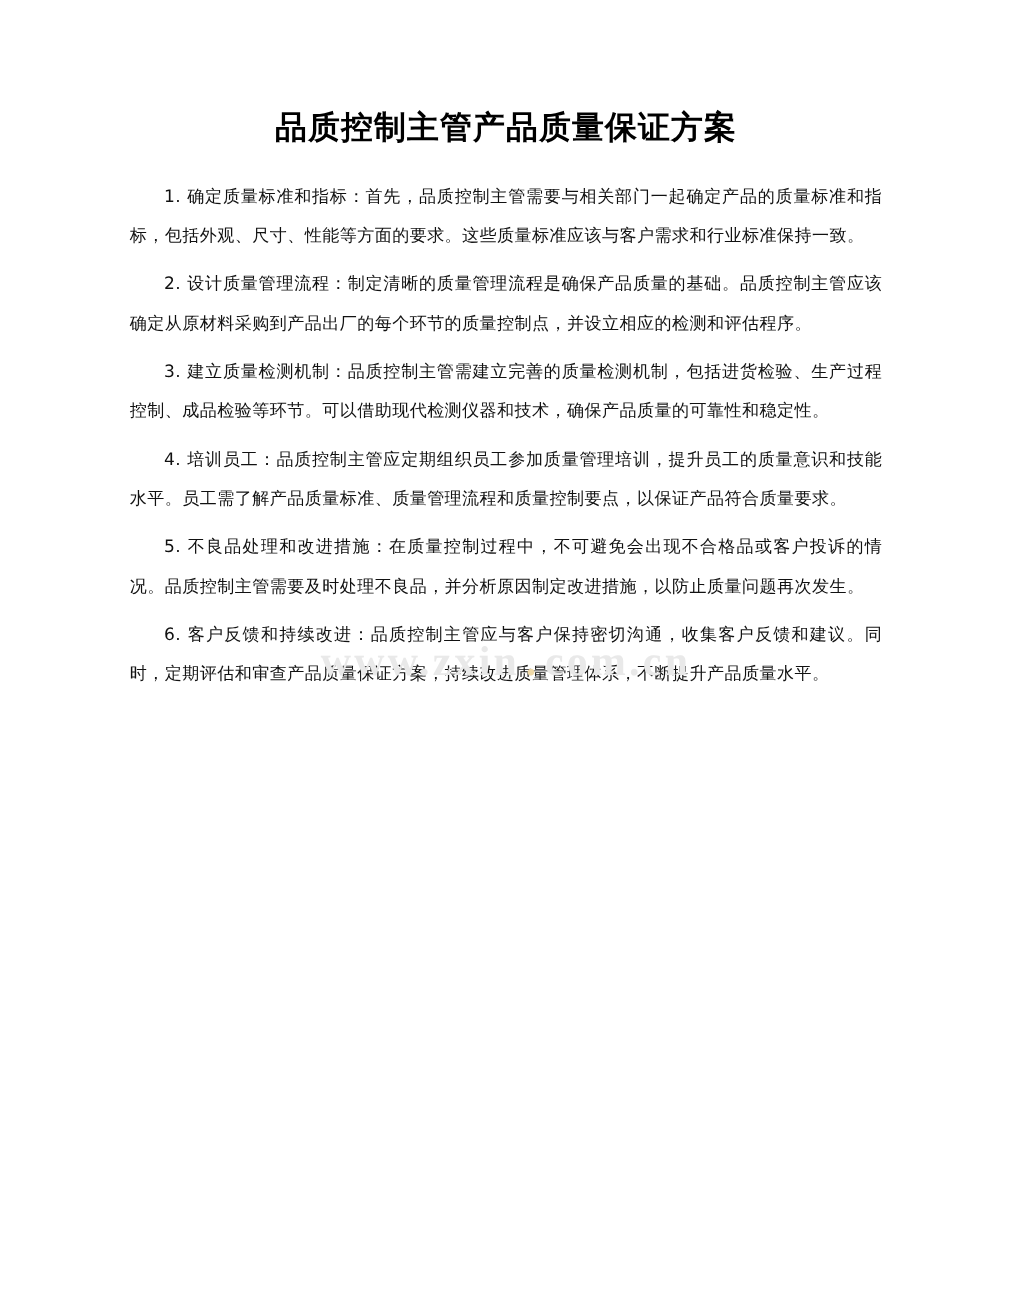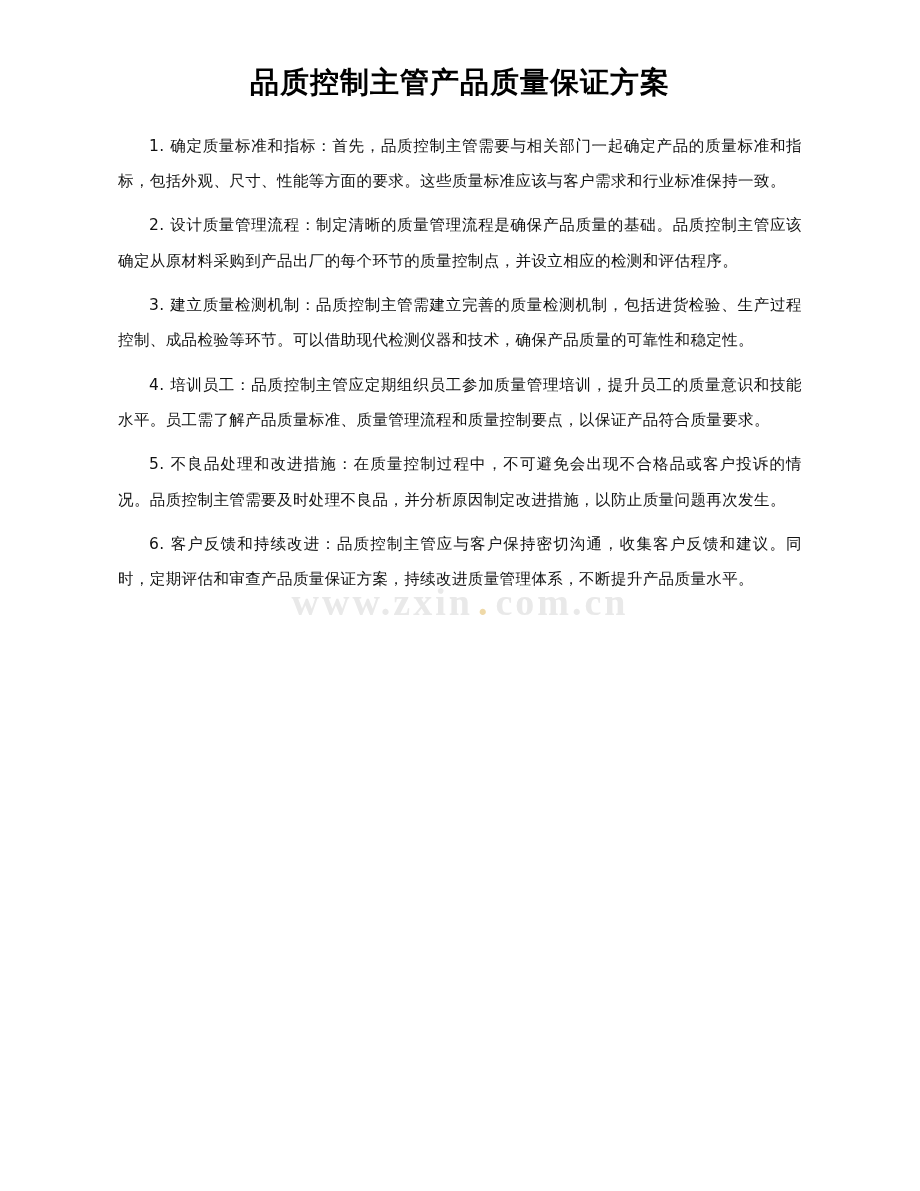--- a/index.html
+++ b/index.html
@@ -15,21 +15,21 @@
     position: relative;
     overflow: hidden;
   }
   .page {
     position: absolute;
     top: 0;
     left: 0;
     width: 920px;
     height: 953px;
     box-sizing: border-box;
-    padding: 62px 118px 60px 118px;
+    padding: 95px 118px 60px 118px;
   }
   .doc-title {
     font-family: "DejaVu Sans", "Liberation Sans", sans-serif;
     font-size: 29px;
     font-weight: bold;
     text-align: center;
     letter-spacing: 1px;
     margin: 0 0 26px 0;
     line-height: 1.4;
     color: #000;

